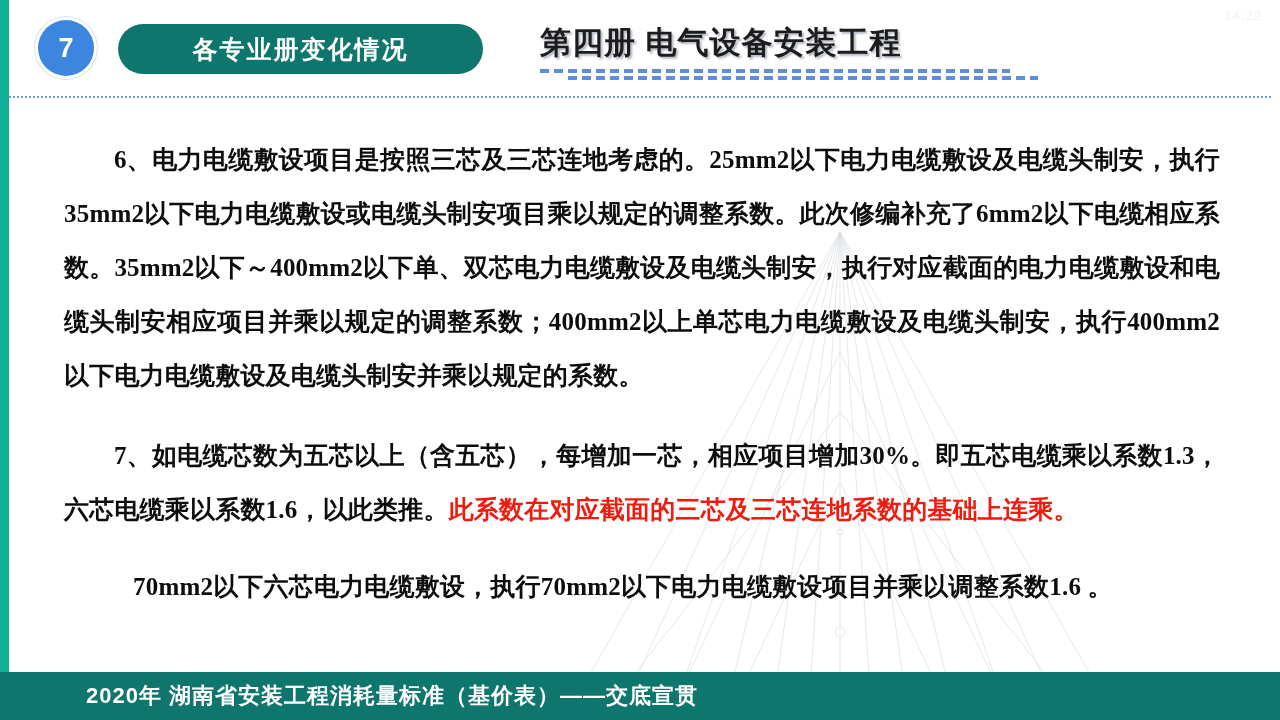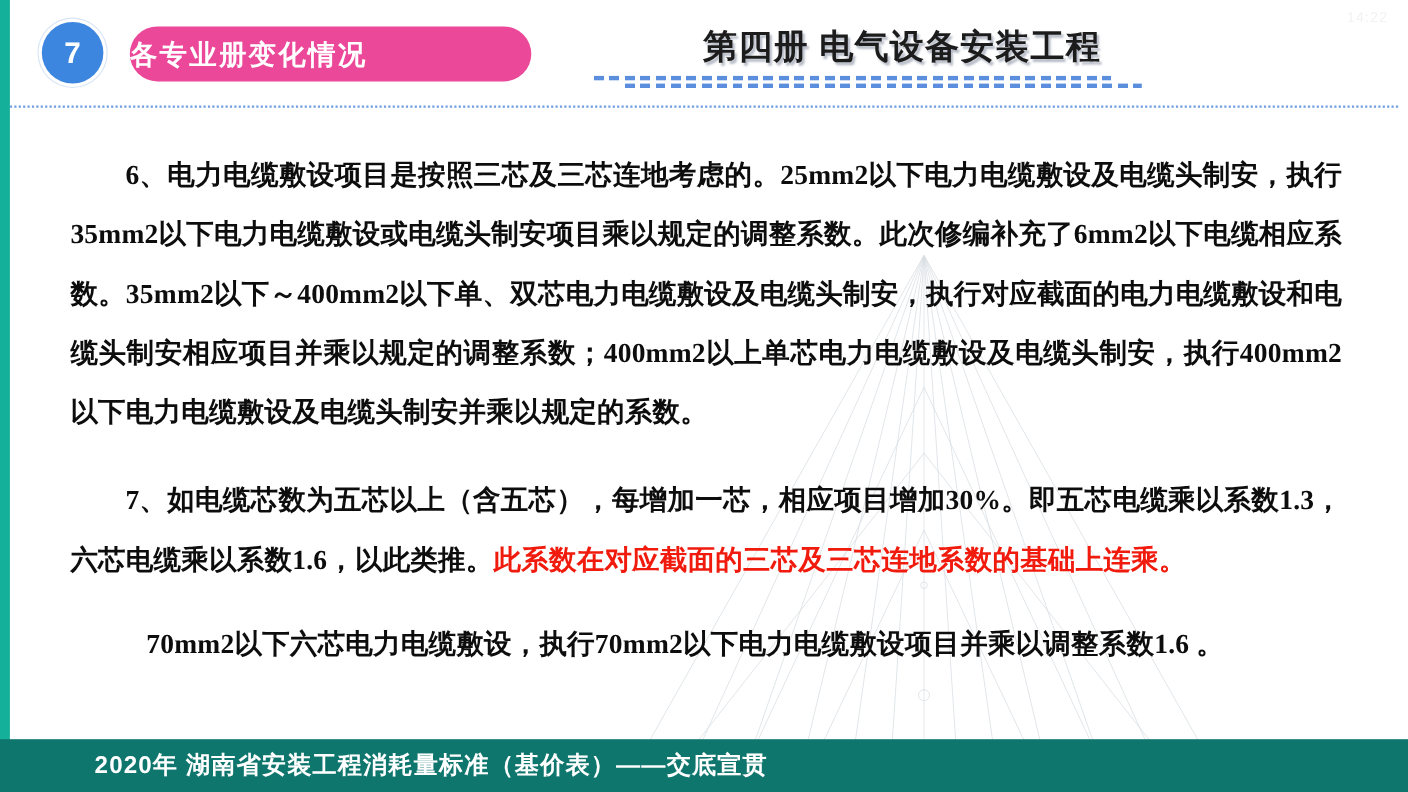--- a/index.html
+++ b/index.html
@@ -75,39 +75,38 @@
     font-weight: bold;
     line-height: 1;
   }
   .section-pill {
     position: absolute;
     left: 118px;
     top: 24px;
     width: 365px;
     height: 50px;
     border-radius: 25px;
-    background: #ec4899;
+    background: #0f766e;
     display: flex;
     align-items: center;
-    justify-content: flex-start;
+    justify-content: center;
   }
   .section-pill span {
     color: #ffffff;
     font-family: "Liberation Sans", sans-serif;
     font-size: 25px;
     font-weight: bold;
     letter-spacing: 2px;
   }
   .title-wrap {
     position: absolute;
     left: 540;
     left: 540px;
     top: 22px;
     width: 560px;
-    text-align: center;
   }
   .deck-title {
     font-family: "Liberation Sans", sans-serif;
     font-size: 31px;
     font-weight: bold;
     color: #1c1c1c;
     letter-spacing: 1px;
     text-shadow: 2px 2px 2px rgba(120,130,150,0.55);
     white-space: nowrap;
   }

